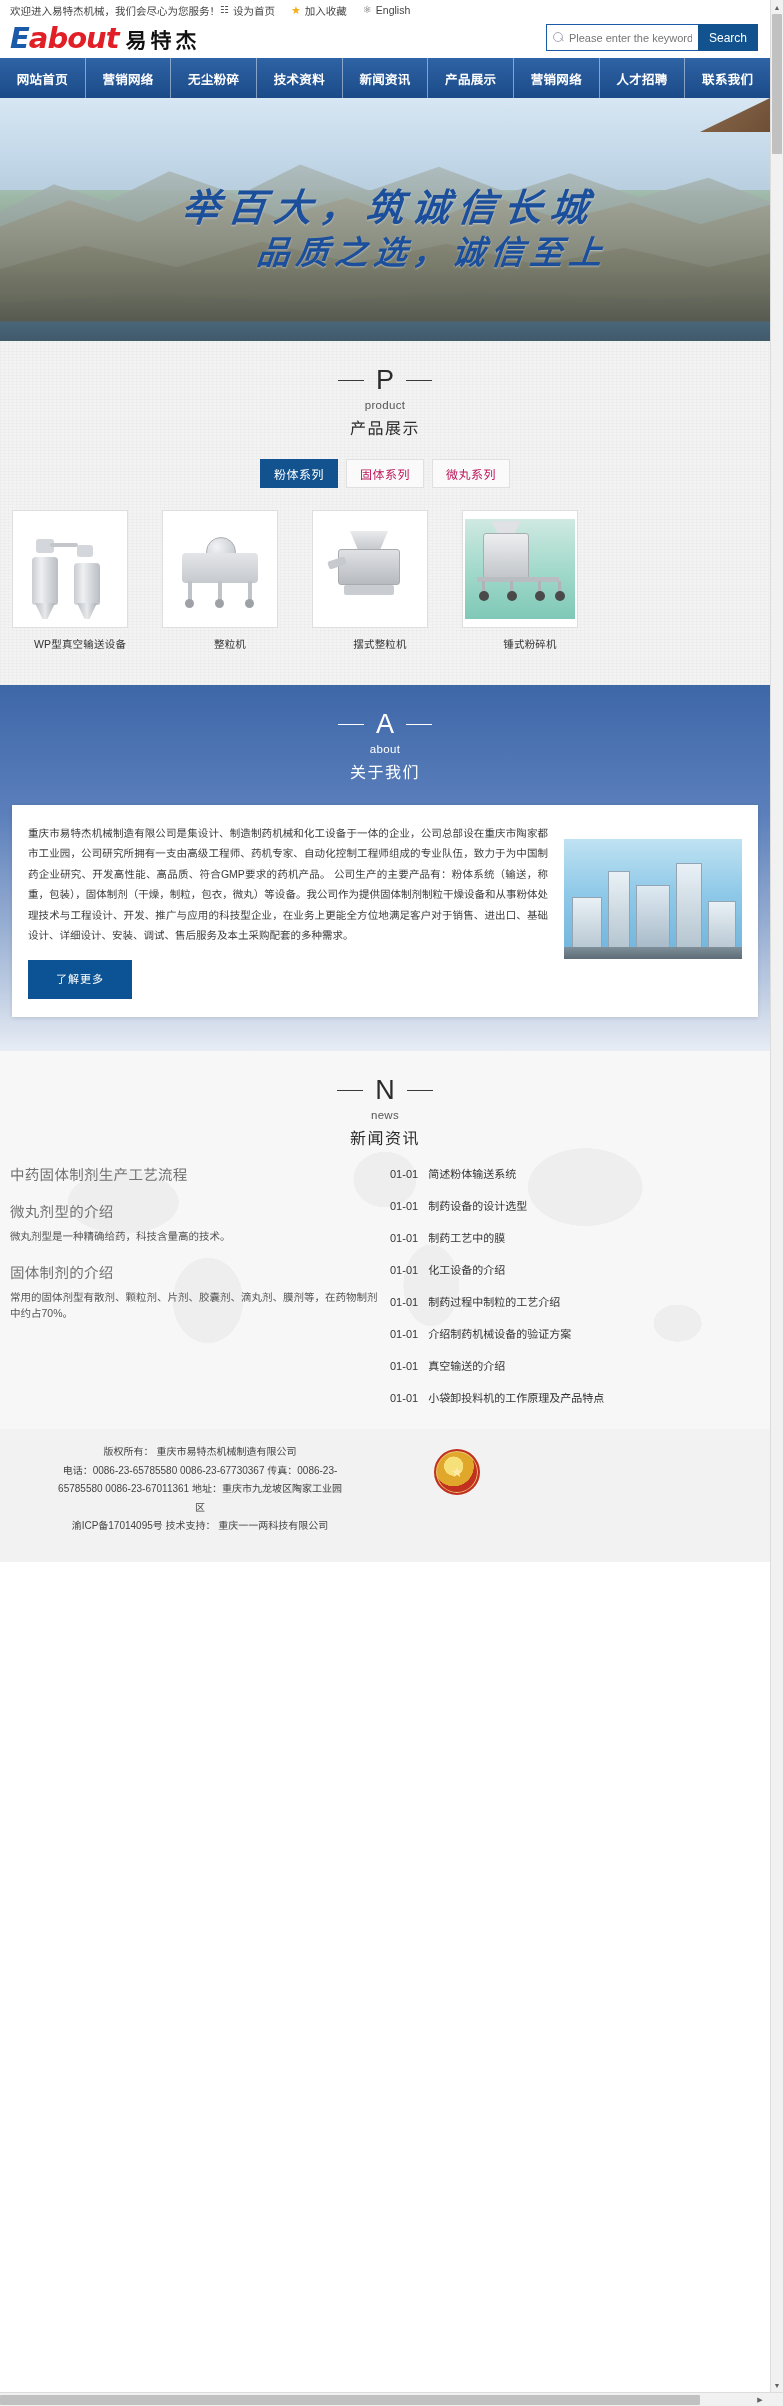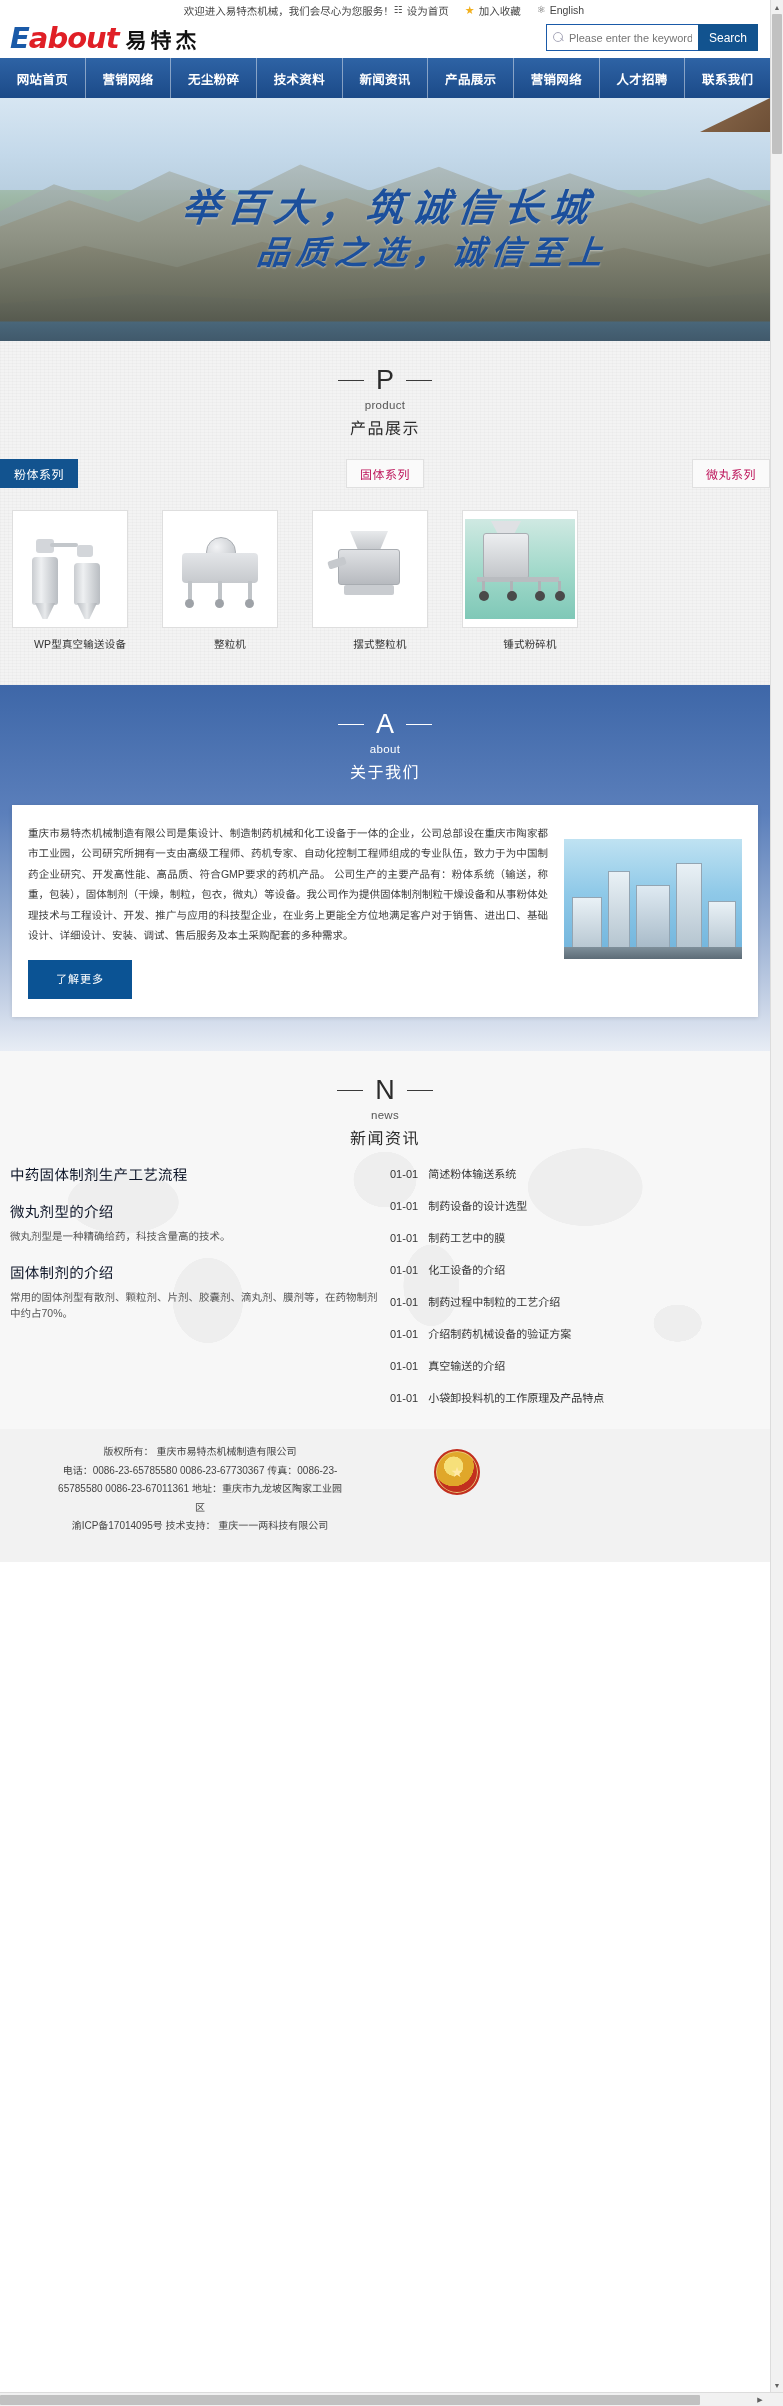--- a/index.html
+++ b/index.html
@@ -40,21 +40,21 @@
     position: absolute; right: 16px; top: 0; width: 14px; height: 13px;
     display: flex; align-items: center; justify-content: center;
     font-size: 7px; color: #606060;
   }
 
   .page { width: 770px; position: relative; }
 
   
   .topbar {
     height: 20px; display: flex; align-items: center;
-    justify-content: center; padding: 0 12px 0 10px;
+    justify-content: flex-start; padding: 0 12px 0 10px;
     font-size: 10.5px; color: #444; background: #fff;
   }
   .topbar .welcome { letter-spacing: 0px; }
   .topbar .tools { display: flex; align-items: center; gap: 16px; }
   .topbar .tool { display: flex; align-items: center; gap: 4px; color: #444; }
   .tool .tico { font-size: 9px; line-height: 1; }
   .tool .tico.star { color: #f2b01e; font-size: 11px; }
   .tool .tico.glob { color: #555; font-size: 10px; }
   .tool .tico.home { color: #555; font-size: 10px; }
 
@@ -198,21 +198,21 @@
 
   
   .product-sec {
     background: #f3f3f3;
     background-image:
       repeating-linear-gradient(0deg, rgba(0,0,0,.018) 0 1px, transparent 1px 3px),
       repeating-linear-gradient(90deg, rgba(0,0,0,.015) 0 1px, transparent 1px 4px);
     padding-bottom: 34px;
   }
   .tabs {
-    display: flex; justify-content: space-between; gap: 8px; margin-top: 20px;
+    display: flex; justify-content: center; gap: 8px; margin-top: 20px;
   }
   .tab {
     font-size: 12px; padding: 5px 13px; cursor: pointer;
     border: 1px solid transparent; color: #be185d; letter-spacing: .5px;
   }
   .tab.active { background: #12538f; color: #fff; border-color: #12538f; }
   .tab:not(.active) { background: #fafafa; border-color: #e0e0e0; }
 
   .grid {
     display: flex; flex-wrap: wrap; gap: 14px;
@@ -383,21 +383,21 @@
       radial-gradient(ellipse 38px 46px at 27% 66%, #e6e6e6 0 92%, transparent 93%),
       radial-gradient(ellipse 34px 30px at 50% 34%, #e6e6e6 0 92%, transparent 93%),
       radial-gradient(ellipse 30px 44px at 56% 62%, #e6e6e6 0 92%, transparent 93%),
       radial-gradient(ellipse 62px 42px at 76% 36%, #e6e6e6 0 92%, transparent 93%),
       radial-gradient(ellipse 26px 20px at 88% 72%, #e6e6e6 0 92%, transparent 93%);
   }
   .news-body { position: relative; display: flex; padding: 14px 10px 0 10px; gap: 10px; }
   .news-left { width: 370px; }
   .news-item-block { margin-bottom: 16px; }
   .news-item-block .t {
-    font-size: 14.5px; color: #0f172a; margin-bottom: 7px; letter-spacing: .3px;
+    font-size: 14.5px; color: #737373; margin-bottom: 7px; letter-spacing: .3px;
   }
   .news-item-block .d {
     font-size: 10.5px; color: #555; line-height: 1.55;
   }
   .news-right { flex: 1; padding-top: 2px; }
   .news-link {
     display: flex; gap: 10px; font-size: 11px; color: #333;
     margin-bottom: 16px; cursor: pointer; align-items: baseline;
   }
   .news-link .date { color: #333; flex: none; font-family: "Liberation Sans", sans-serif; }

